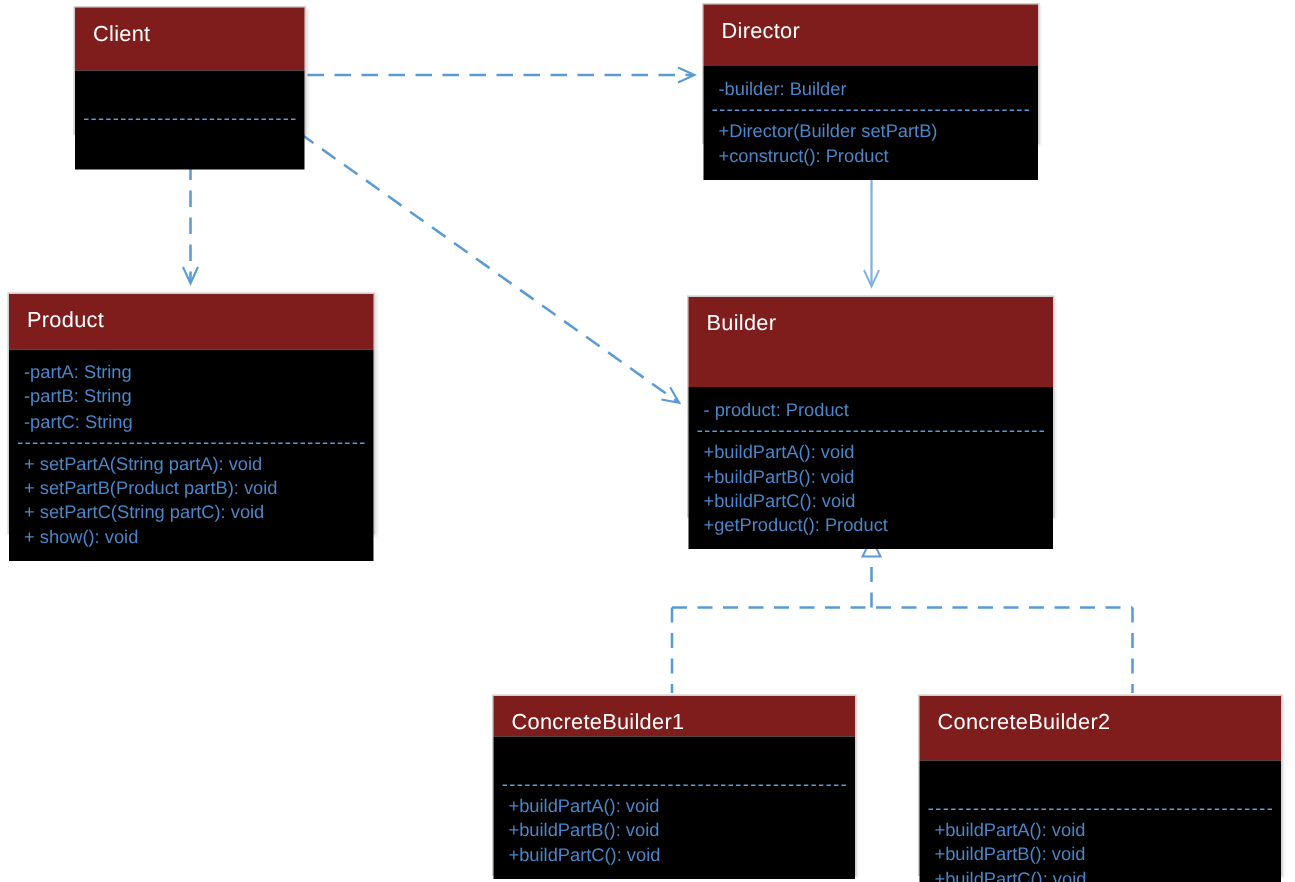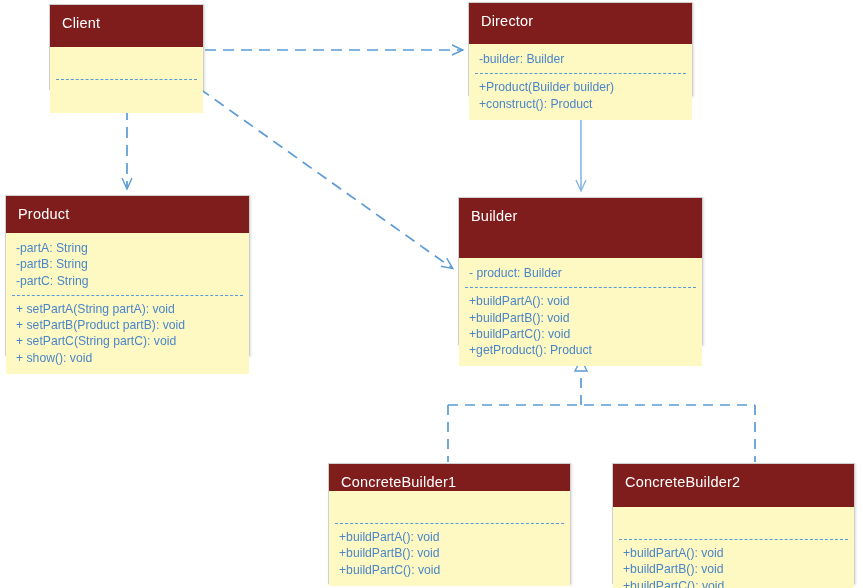--- a/index.html
+++ b/index.html
@@ -40,21 +40,21 @@
     background: #7f1d1d;
     color: #ffffff;
     font-size: 14.5px;
     padding: 10px 12px 9px 12px;
     letter-spacing: 0.2px;
     box-sizing: border-box;
   }
   .uml-body {
     box-sizing: border-box;
     padding: 0;
-    background: #fef9c3;
+    background: #000000;
   }
   .uml-attrs {
     padding: 7px 10px 6px 10px;
   }
   .uml-ops {
     padding: 5px 10px 8px 10px;
   }
   .uml-divider {
     border-top: 1px dashed #5b9bd5;
     margin: 0 6px;
@@ -135,21 +135,21 @@
         </div>
       </div>
       <div class="uml-class" style="left: 468px; top: 2px; width: 225px; height: 94px;">
         <div class="uml-header" style="height: 41px;">Director</div>
         <div class="uml-body">
           <div class="uml-attrs">
             <div class="member">-builder: Builder</div>
           </div>
           <div class="uml-divider"></div>
           <div class="uml-ops">
-            <div class="member">+Product(Builder builder)</div>
+            <div class="member">+Director(Builder setPartB)</div>
             <div class="member">+construct(): Product</div>
           </div>
         </div>
       </div>
       <div class="uml-class" style="left: 5px; top: 195px; width: 245px; height: 161px;">
         <div class="uml-header" style="height: 37px;">Product</div>
         <div class="uml-body">
           <div class="uml-attrs">
             <div class="member">-partA: String</div>
             <div class="member">-partB: String</div>
@@ -161,21 +161,21 @@
             <div class="member">+ setPartB(Product partB): void</div>
             <div class="member">+ setPartC(String partC): void</div>
             <div class="member">+ show(): void</div>
           </div>
         </div>
       </div>
       <div class="uml-class" style="left: 458px; top: 197px; width: 245px; height: 148px;">
         <div class="uml-header" style="height: 60px;">Builder</div>
         <div class="uml-body">
           <div class="uml-attrs">
-            <div class="member">- product: Builder</div>
+            <div class="member">- product: Product</div>
           </div>
           <div class="uml-divider"></div>
           <div class="uml-ops">
             <div class="member">+buildPartA(): void</div>
             <div class="member">+buildPartB(): void</div>
             <div class="member">+buildPartC(): void</div>
             <div class="member">+getProduct(): Product</div>
           </div>
         </div>
       </div>

